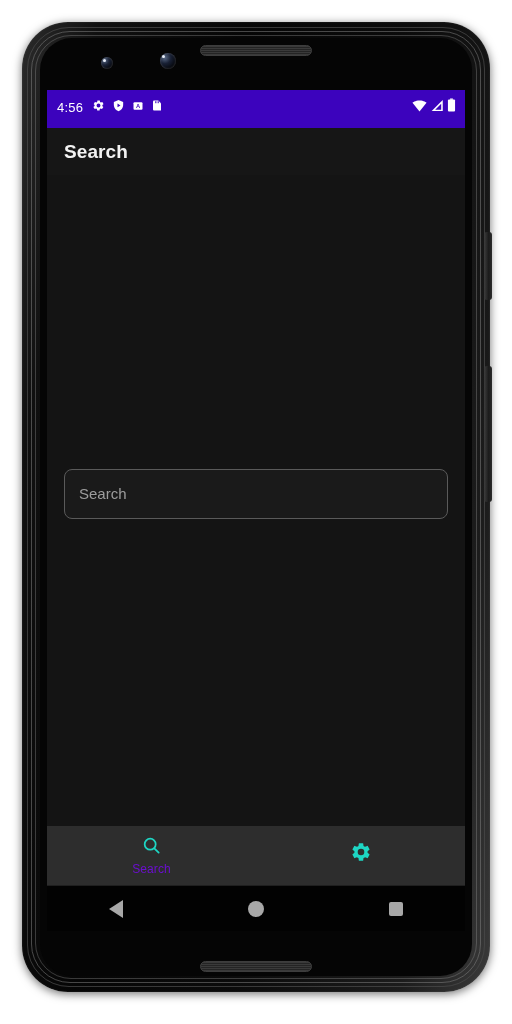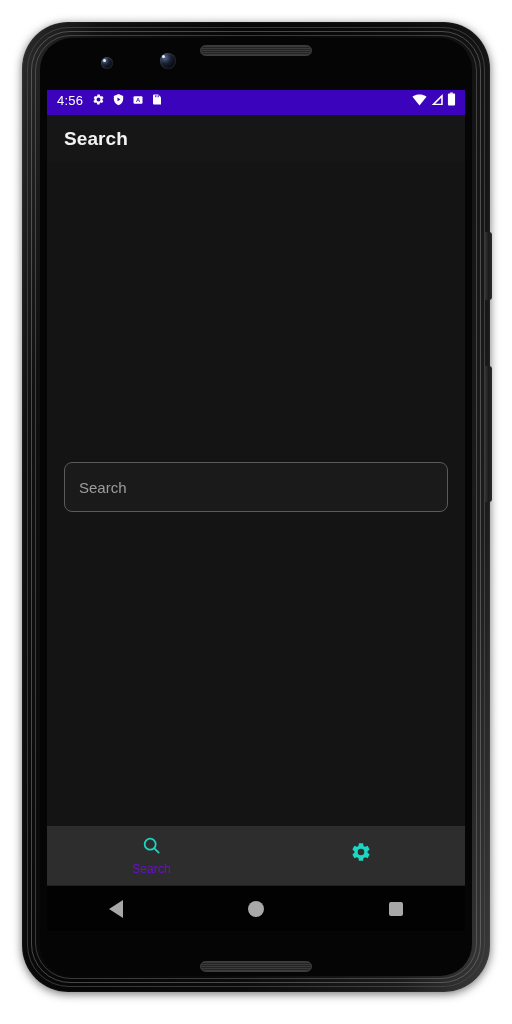--- a/index.html
+++ b/index.html
@@ -122,21 +122,21 @@
     left: 47px; top: 90px;
     width: 418px; height: 795px;
     background: #141414;
     overflow: hidden;
     display: flex;
     flex-direction: column;
   }
 
   
   .statusbar {
-    height: 25px;
+    height: 38px;
     background: #3c03bd;
     display: flex;
     align-items: center;
     padding: 0 9px 4px 10px;
     flex: 0 0 auto;
     color: #ffffff;
   }
   .status-time {
     font-size: 13px;
     font-weight: 400;

